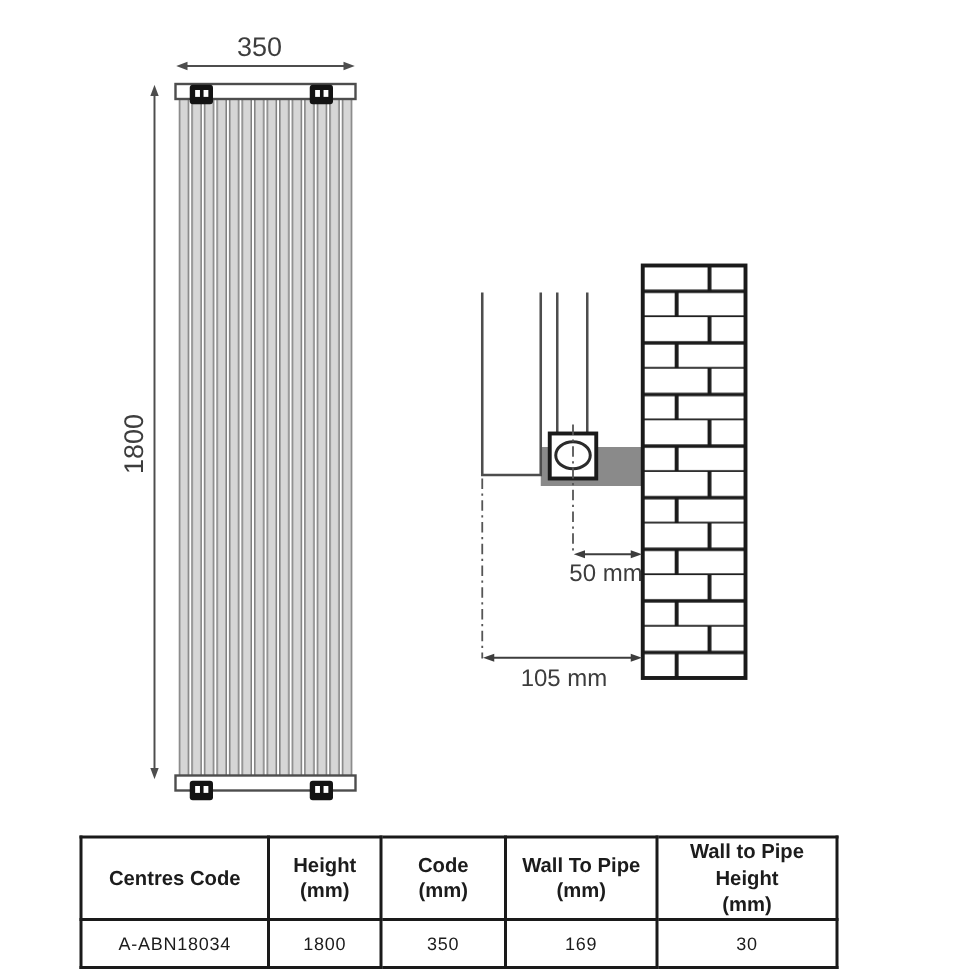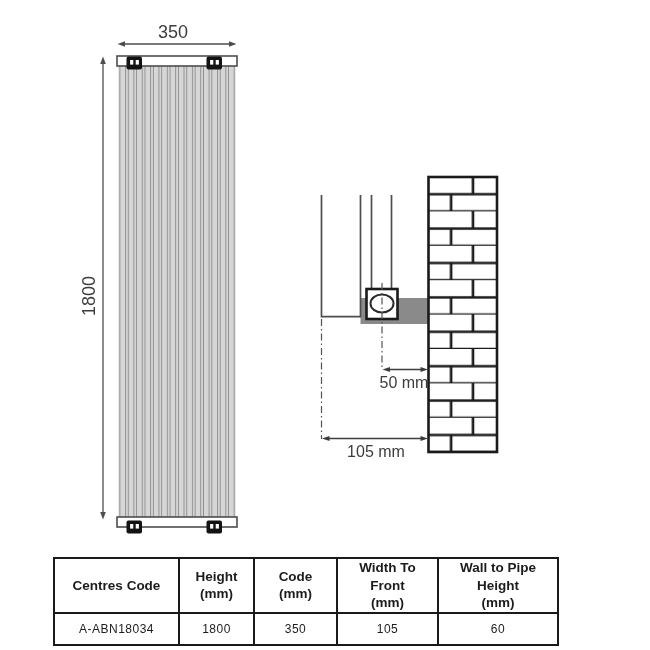--- a/index.html
+++ b/index.html
@@ -155,33 +155,33 @@
         </th>
         <th>
           <div>Height</div>
           <div>(mm)</div>
         </th>
         <th>
           <div>Code</div>
           <div>(mm)</div>
         </th>
         <th>
-          <div>Width To Front</div>
+          <div>Wall To Pipe</div>
           <div>(mm)</div>
         </th>
         <th>
           <div>Wall to Pipe Height</div>
           <div>(mm)</div>
         </th>
       </tr>
     </thead>
     <tbody>
       <tr>
         <td>A-ABN18034</td>
         <td>1800</td>
         <td>350</td>
-        <td>105</td>
-        <td>60</td>
+        <td>169</td>
+        <td>30</td>
       </tr>
     </tbody>
   </table>
 
 </div>
 
 </body></html>

